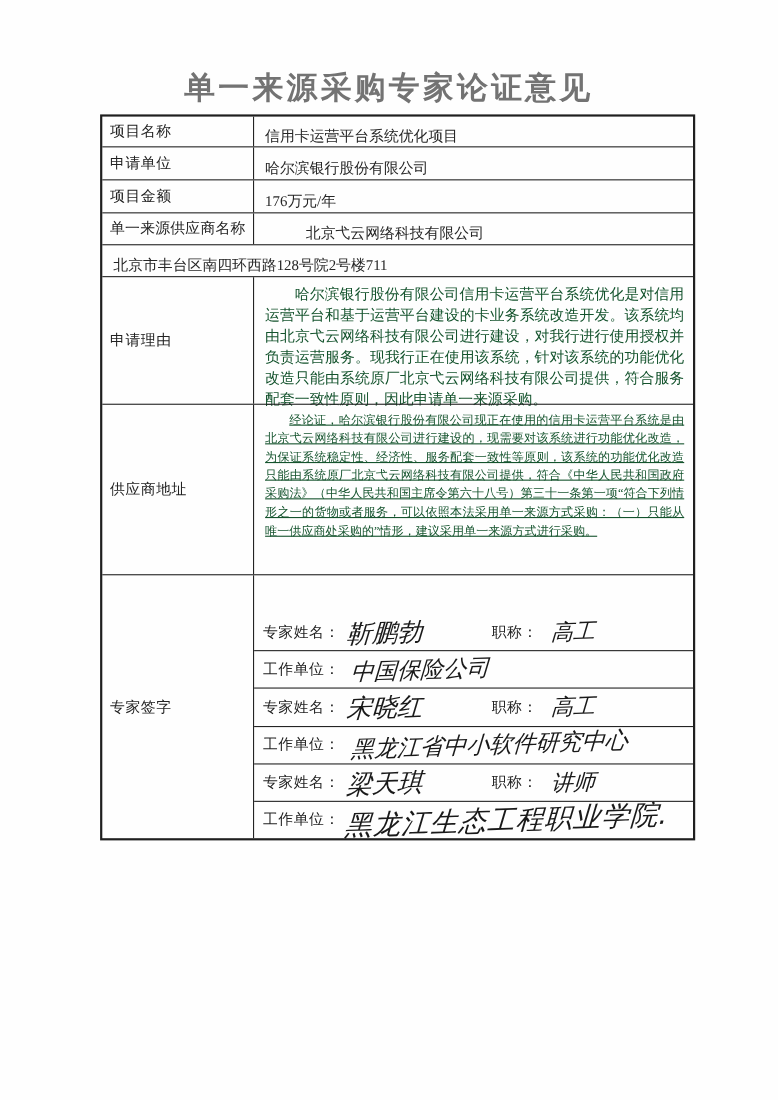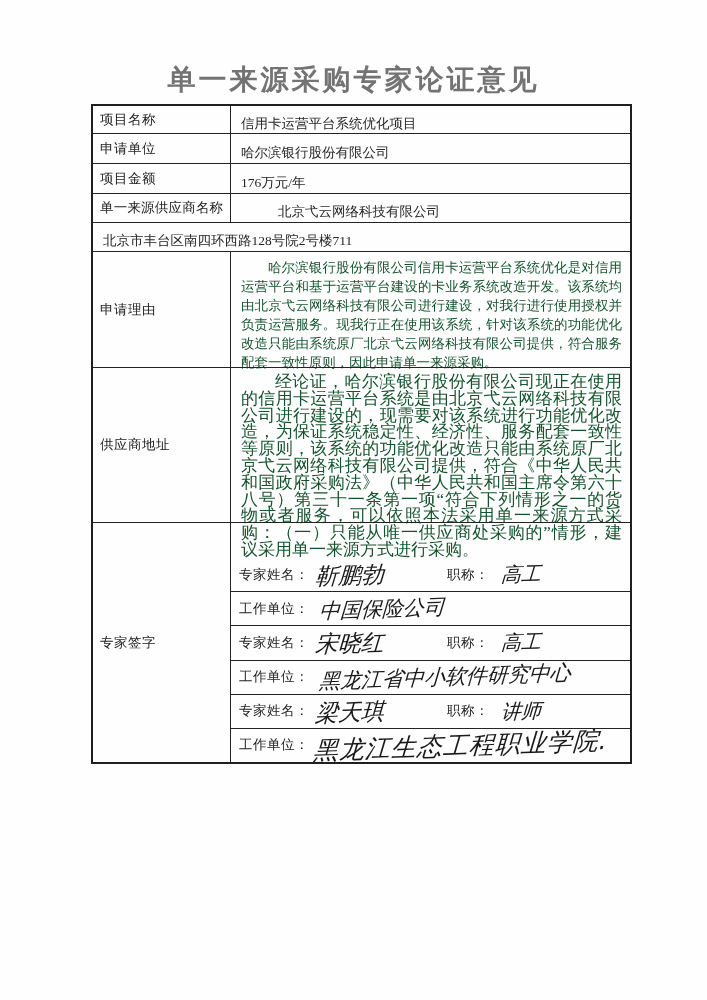--- a/index.html
+++ b/index.html
@@ -35,21 +35,21 @@
   .r-small  { height:27px; }
   .r-30     { height:30px;font-family:Liberation Serif, serif; }
   .r-29     { height:29px;gap:37px; }
   .r-reason { height:116px; }
   .r-opinion{ height:155px; }
   .r-sign   { flex:1; }
   .para {
     text-indent:2em; text-align:justify; color:#14532d;
   }
   .para.reason-text  { font-size:13.5px; line-height:19px; }
-  .para.opinion-text { font-size:17px;   line-height:16.8px; }
+  .para.opinion-text { font-size:11px;   line-height:16.8px;text-decoration:underline; }
   
   .sig-grid { flex:1; display:flex; flex-direction:column;margin-top:35px; }
   .sig-sub {
     flex:1; display:flex; align-items:center;
     border-top:1.5px solid #232323;
     padding:0 6px 0 8px; font-size:13.5px; color:#222;
   }
   .sig-sub.first { border-top:none; }
   .sig-label { flex:0 0 auto; letter-spacing:0.5px; }
   .hw {

